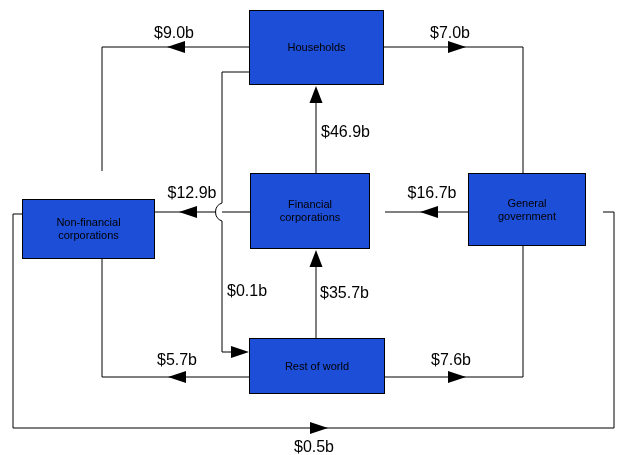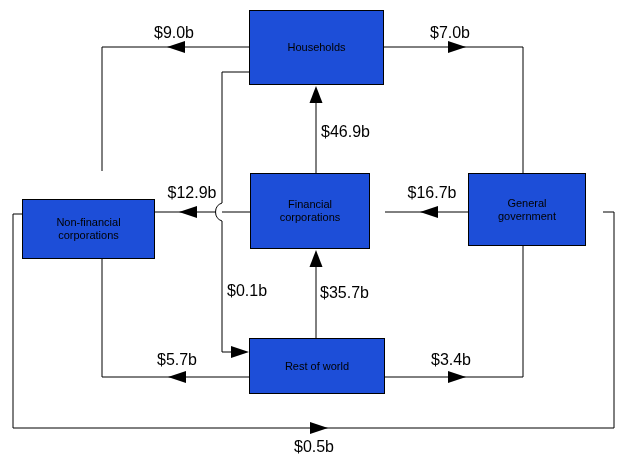--- a/index.html
+++ b/index.html
@@ -149,17 +149,17 @@
   <div class="amount centered" style="left:192px; top:187px;">$12.9b</div>
 
   <div class="amount centered" style="left:432px; top:187px;">$16.7b</div>
 
   <div class="amount" style="left:227px; top:285px;">$0.1b</div>
 
   <div class="amount" style="left:320px; top:287px;">$35.7b</div>
 
   <div class="amount centered" style="left:177px; top:354px;">$5.7b</div>
 
-  <div class="amount centered" style="left:451px; top:354px;">$3.4b</div>
+  <div class="amount centered" style="left:451px; top:354px;">$7.6b</div>
 
   <div class="amount centered" style="left:314px; top:441px;text-align:right;">$0.5b</div>
 
 </div>
 
 </body></html>

